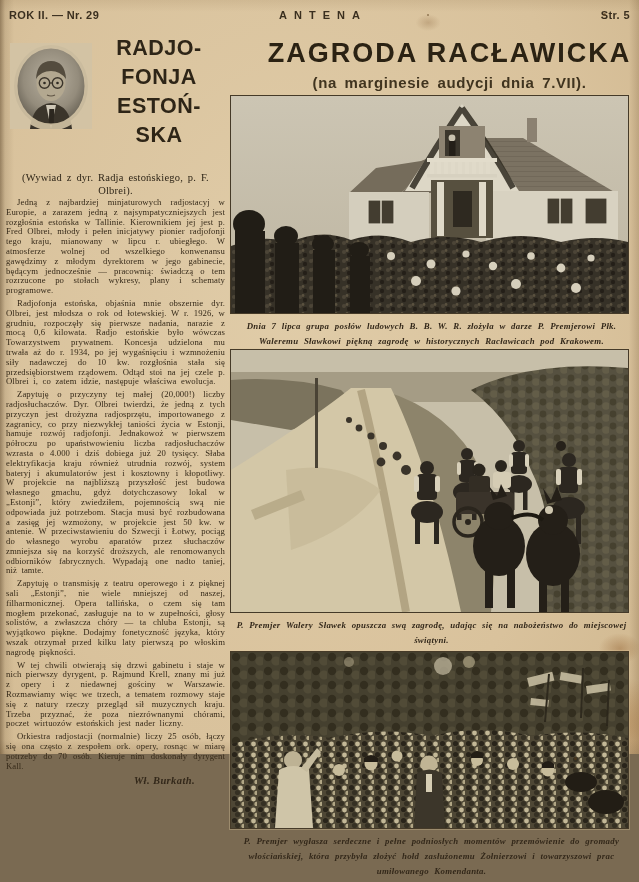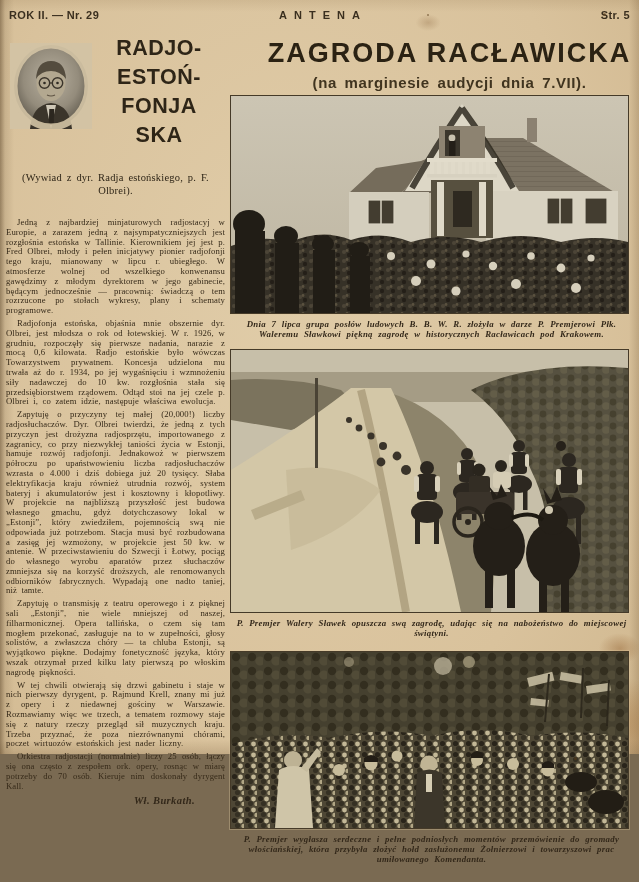--- a/index.html
+++ b/index.html
@@ -28,38 +28,38 @@
   .hdr .h-right{position:absolute;right:9px;top:2px;letter-spacing:.4px;padding-left:6px;}
   
   .col-left{position:absolute;left:6px;top:34px;width:219px;}
   .lead-head{position:relative;height:128px;}
   .portrait{position:absolute;left:4px;top:9px;width:82px;height:86px;}
   .lead-title{position:absolute;right:2px;top:0px;width:128px;
     font-family:Liberation Sans, sans-serif;font-weight:bold;
     font-size:21.5px;line-height:29px;text-align:center;color:#2e2517;letter-spacing:.5px;}
   .lead-sub{margin:9px 2px 0 2px;text-align:center;font-weight:normal;
     font-size:10.5px;line-height:13px;letter-spacing:.2px;word-spacing:2px;color:#2e2517;}
-  .body-text{margin-top:21px;}
+  .body-text{margin-top:1px;}
   .body-text p{
     margin:0 0 3px 0;font-size:8.7px;line-height:9.8px;text-align:justify;
     text-indent:11px;letter-spacing:.1px;word-spacing:2.2px;color:#362a19;}
   .signature{margin:4px 30px 0 0;text-align:right;font-style:italic;font-weight:bold;
     font-size:10.5px;color:#33281a;letter-spacing:.4px;}
   
   .col-right{position:absolute;left:230px;top:34px;width:403px;height:845px;padding-left:36px;}
   .art-title{position:absolute;top:4px;left:0;width:100%;text-align:center;
     font-family:"Liberation Sans","DejaVu Sans",sans-serif;font-weight:bold;
     font-size:27px;letter-spacing:2px;color:#2b2213;white-space:nowrap;}
   .art-sub{position:absolute;top:40px;left:0;width:100%;text-align:center;
     font-family:"Liberation Sans","DejaVu Sans",sans-serif;font-weight:bold;
     font-size:15px;letter-spacing:.6px;word-spacing:3px;color:#40341f;}
   .fig{position:absolute;left:0;width:403px;}
   .fig .photo{display:block;border:1px solid #453a28;box-shadow:0 0 0 1px rgba(220,200,160,.35);}
   .fig .cap{margin-top:5px;text-align:center;font-style:italic;font-weight:bold;
-    font-size:8.8px;line-height:10px;letter-spacing:.3px;word-spacing:3px;color:#33281a;
+    font-size:8.8px;line-height:15px;letter-spacing:.3px;word-spacing:3px;color:#33281a;
     padding:0 4px;}
   #fig1{top:61px;}
   #fig2{top:315px;}
   #fig3{top:617px;}
   .speck{position:absolute;border-radius:50%;background:rgba(90,60,25,.55);pointer-events:none;}
 </style>
 </head>
 <body>
 
 <div class="page">
@@ -92,22 +92,22 @@
           <circle cx="47.5" cy="40" r="5.2" fill="none" stroke="#3a342a" stroke-width="1.4"></circle>
           <line x1="39.7" y1="40" x2="42.3" y2="40" stroke="#3a342a" stroke-width="1.2"></line>
           <circle cx="34.5" cy="40" r="1.3" fill="#2e2a22"></circle>
           <circle cx="47.5" cy="40" r="1.3" fill="#2e2a22"></circle>
           <path d="M37 52 Q41 54 45 52" stroke="#5e5343" stroke-width="1.2" fill="none"></path>
           <ellipse cx="41" cy="43" rx="37" ry="41" fill="none" stroke="#d3c3a4" stroke-width="7" opacity=".9"></ellipse>
         </svg>
       </span>
       <div class="lead-title">
         <div>RADJO-</div>
+        <div>FONJA</div>
         <div>ESTOŃ-</div>
-        <div>FONJA</div>
         <div>SKA</div>
       </div>
     </div>
     <div class="lead-sub">(Wywiad z dyr. Radja estońskiego, p. F. Olbrei).</div>
     <div class="body-text">
       <p>Jedną z najbardziej minjaturowych radjostacyj w Europie, a zarazem jedną z najsympatyczniejszych jest rozgłośnia estońska w Tallinie. Kierownikiem jej jest p. Fred Olbrei, młody i pełen inicjatywy pionier radjofonji tego kraju, mianowany w lipcu r. ubiegłego. W atmosferze wolnej od wszelkiego konwenansu gawędzimy z młodym dyrektorem w jego gabinecie, będącym jednocześnie — pracownią: świadczą o tem rozrzucone po stołach wykresy, plany i schematy programowe.</p>
       <p>Radjofonja estońska, objaśnia mnie obszernie dyr. Olbrei, jest młodsza o rok od łotewskiej. W r. 1926, w grudniu, rozpoczęły się pierwsze nadania, narazie z mocą 0,6 kilowata. Radjo estońskie było wówczas Towarzystwem prywatnem. Koncesja udzielona mu trwała aż do r. 1934, po jej wygaśnięciu i wzmnożeniu siły nadawczej do 10 kw. rozgłośnia stała się przedsiębiorstwem rządowem. Odtąd stoi na jej czele p. Olbrei i, co zatem idzie, następuje właściwa ewolucja.</p>
       <p>Zapytuję o przyczyny tej małej (20,000!) liczby radjosłuchaczów. Dyr. Olbrei twierdzi, że jedną z tych przyczyn jest drożyzna radjosprzętu, importowanego z zagranicy, co przy niezwykłej taniości życia w Estonji, hamuje rozwój radjofonji. Jednakowoż w pierwszem półroczu po upaństwowieniu liczba radjosłuchaczów wzrasta o 4.000 i dziś dobiega już 20 tysięcy. Słaba elektryfikacja kraju również utrudnia rozwój, system bateryj i akumulatorów jest i kosztowny i kłopotliwy. W projekcie na najbliższą przyszłość jest budowa własnego gmachu, gdyż dotychczasowy lokal w „Estonji”, który zwiedziłem, pojemnością swą nie odpowiada już potrzebom. Stacja musi być rozbudowana a zasięg jej wzmożony, w projekcie jest 50 kw. w antenie. W przeciwstawieniu do Szwecji i Łotwy, pociąg do własnego wyrobu aparatów przez słuchaczów zmniejsza się na korzyść droższych, ale renomowanych odbiorników fabrycznych. Wypadają one nadto taniej, niż tamte.</p>
       <p>Zapytuję o transmisję z teatru operowego i z pięknej sali „Estonji”, nie wiele mniejszej od naszej, filharmonicznej. Opera tallińska, o czem się tam mogłem przekonać, zasługuje na to w zupełności, głosy solistów, a zwłaszcza chóry — ta chluba Estonji, są wyjątkowo piękne. Dodajmy fonetyczność języka, który wszak otrzymał przed kilku laty pierwszą po włoskim nagrodę piękności.</p>
       <p>W tej chwili otwierają się drzwi gabinetu i staje w nich pierwszy dyrygent, p. Rajmund Krell, znany mi już z opery i z niedawnej gościny w Warszawie. Rozmawiamy więc we trzech, a tematem rozmowy staje się z natury rzeczy przegląd sił muzycznych kraju. Trzeba przyznać, że poza niezrównanymi chórami, poczet wirtuozów estońskich jest nader liczny.</p>

